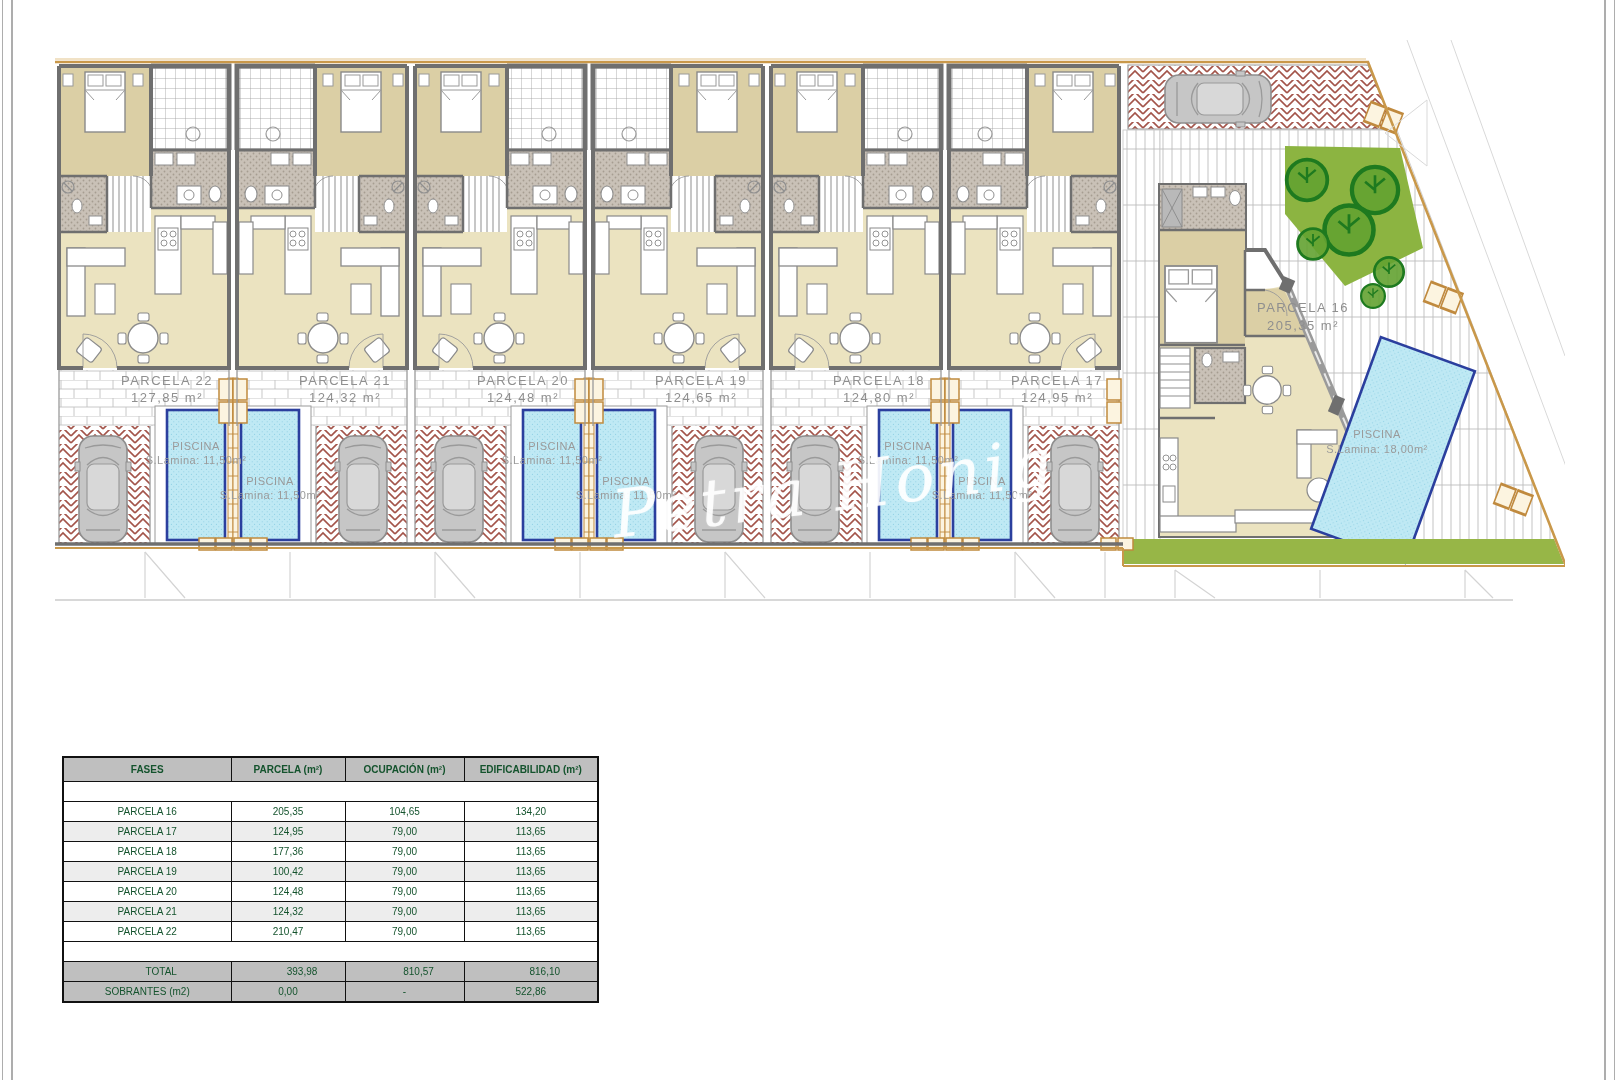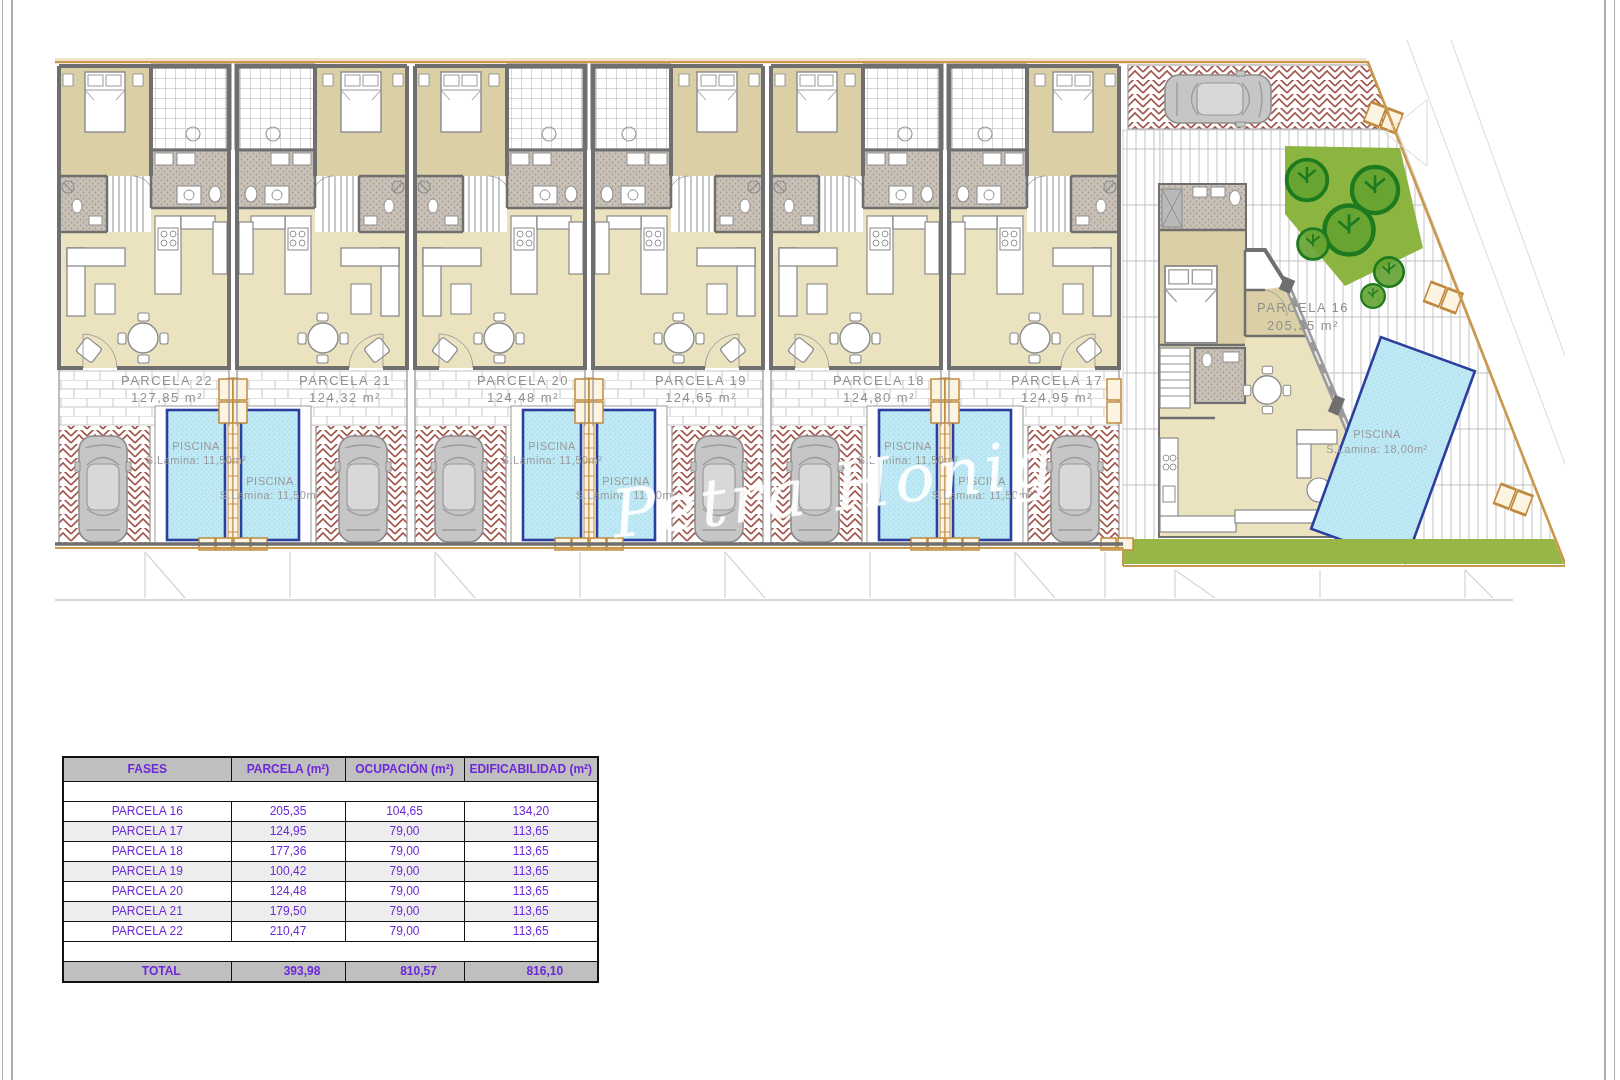--- a/index.html
+++ b/index.html
@@ -6,31 +6,31 @@
   body{width:1620px;height:1080px;position:relative;overflow:hidden;
        font-family:"Liberation Sans",sans-serif;}
   .edge{position:absolute;top:0;height:1080px;background:#adadad;}
   #plan-wrap{position:absolute;left:55px;top:38px;width:1510px;height:582px;}
   #watermark{position:absolute;left:615px;top:445px;width:520px;height:150px;
       transform:rotate(-7deg);font-family:"DejaVu Serif",serif;font-style:italic;
       font-size:66px;color:rgba(255,255,255,0.88);text-shadow:0 0 2px rgba(255,255,255,0.35);
       letter-spacing:4px;pointer-events:none;}
   
   #areas-table{position:absolute;left:62px;top:756px;border-collapse:collapse;
-      table-layout:fixed;font-size:12px;color:#6d28d9;border:2.5px solid #111;}
+      table-layout:fixed;font-size:10px;color:#14532d;border:2.5px solid #111;}
   #areas-table col.c0{width:168px}
   #areas-table col.c1{width:114px}
   #areas-table col.c2{width:119px}
   #areas-table col.c3{width:134px}
   #areas-table th,#areas-table td{border:1.6px solid #111;text-align:center;
       padding:0;height:19px;line-height:19px;background:#fff;overflow:hidden;white-space:nowrap;}
   #areas-table th{background:#bfbfbf;font-weight:bold;height:23px;line-height:23px;}
   #areas-table tr.spacer td{border-left:none;border-right:none;height:19px;background:#fff;}
   #areas-table tr.alt td{background:#ededed;}
-  #areas-table tr.total td{background:#bfbfbf;font-weight:bold;padding-left:28px;}
+  #areas-table tr.total td{background:#bfbfbf;font-weight:normal;padding-left:28px;}
   #areas-table tr.sobr td{background:#bfbfbf;}
   svg text{font-family:"Liberation Sans",sans-serif;}
   .plan-label{fill:#8f8f8f;font-size:13px;letter-spacing:1.5px;}
   .pool-label{fill:#9a9a9a;font-size:11px;letter-spacing:0.5px;}
 </style>
 </head>
 <body>
 
 <div class="edge" style="left:2px;width:1px;"></div>
 <div class="edge" style="left:11px;width:2px;"></div>
@@ -371,33 +371,39 @@
       <td>113,65</td>
     </tr>
     <tr>
       <td>PARCELA 20</td>
       <td>124,48</td>
       <td>79,00</td>
       <td>113,65</td>
     </tr>
     <tr class="alt">
       <td>PARCELA 21</td>
-      <td>179,50</td>
+      <td>124,32</td>
       <td>79,00</td>
       <td>113,65</td>
     </tr>
     <tr>
       <td>PARCELA 22</td>
       <td>210,47</td>
       <td>79,00</td>
       <td>113,65</td>
     </tr>
     <tr class="spacer">
         <td colspan="4"></td>
       </tr>
     <tr class="total">
       <td>TOTAL</td>
       <td>393,98</td>
       <td>810,57</td>
       <td>816,10</td>
     </tr>
+    <tr class="sobr">
+      <td>SOBRANTES (m2)</td>
+      <td>0,00</td>
+      <td>-</td>
+      <td>522,86</td>
+    </tr>
   </tbody>
 </table>
 
 </body></html>

